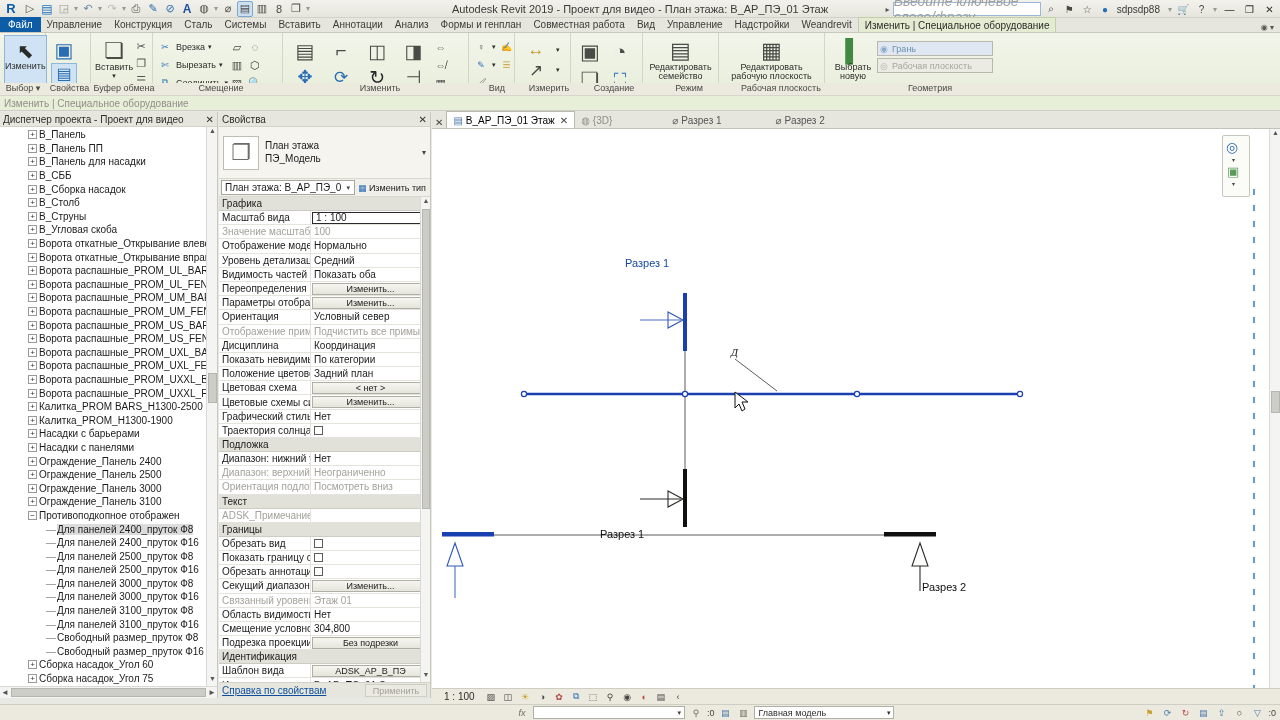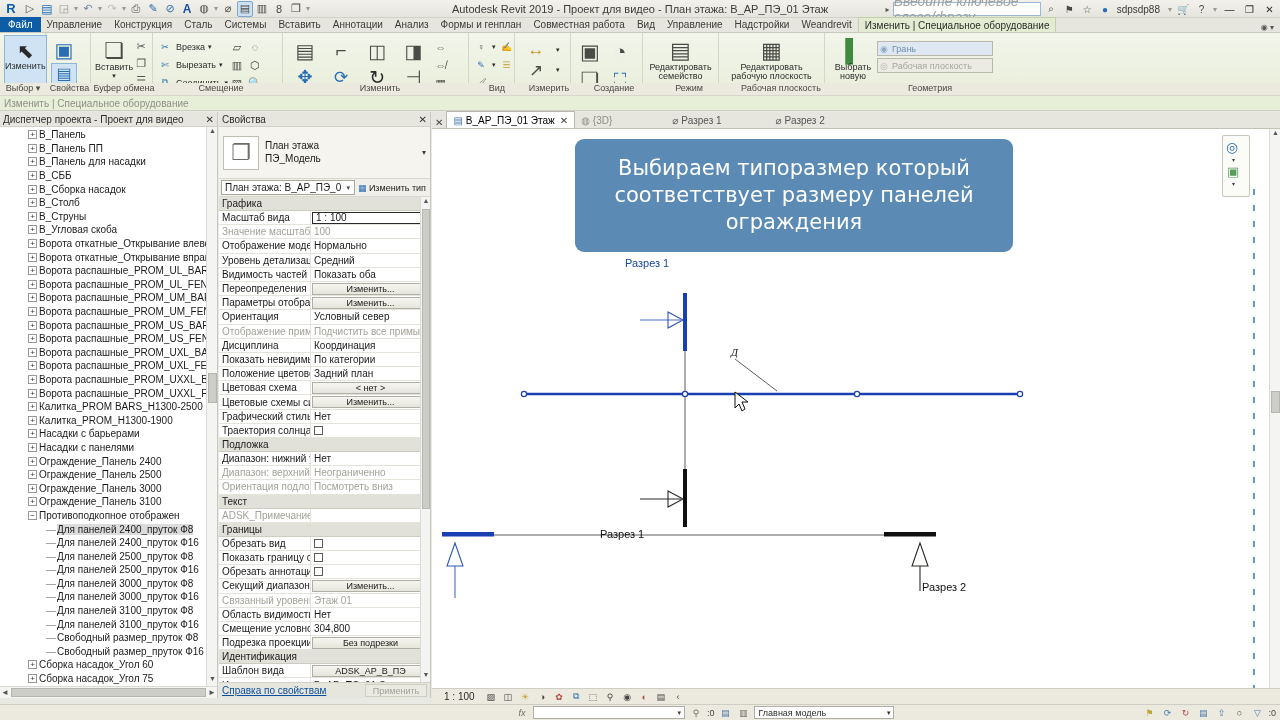--- a/index.html
+++ b/index.html
@@ -946,23 +946,20 @@
       <span>Разрез 1</span>
     </div>
     <div class="vtab" style="margin-left:42px;color:#555;">
       <span>⌀</span>
       <span>Разрез 2</span>
     </div>
   </div>
 
   <div class="canvas">
 
-    <div class="callout">
-      <span>Выбираем типоразмер который соответствует размеру панелей ограждения</span>
-    </div>
 
     <svg width="848" height="569" style="position:absolute;left:0;top:0;">
 
       <rect x="251" y="164" width="4" height="58" fill="#1a3fb0"></rect>
       <line x1="208" y1="191" x2="249" y2="191" stroke="#4a6fc0" stroke-width="1.1"></line>
       <polygon points="236,183 251,191 236,199" fill="none" stroke="#2f56b5" stroke-width="1.1"></polygon>
 
       <line x1="253" y1="222" x2="253" y2="342" stroke="#4a4a46" stroke-width="0.9"></line>
 
       <line x1="92" y1="265" x2="588" y2="265" stroke="#1a3fb0" stroke-width="2.6"></line>

